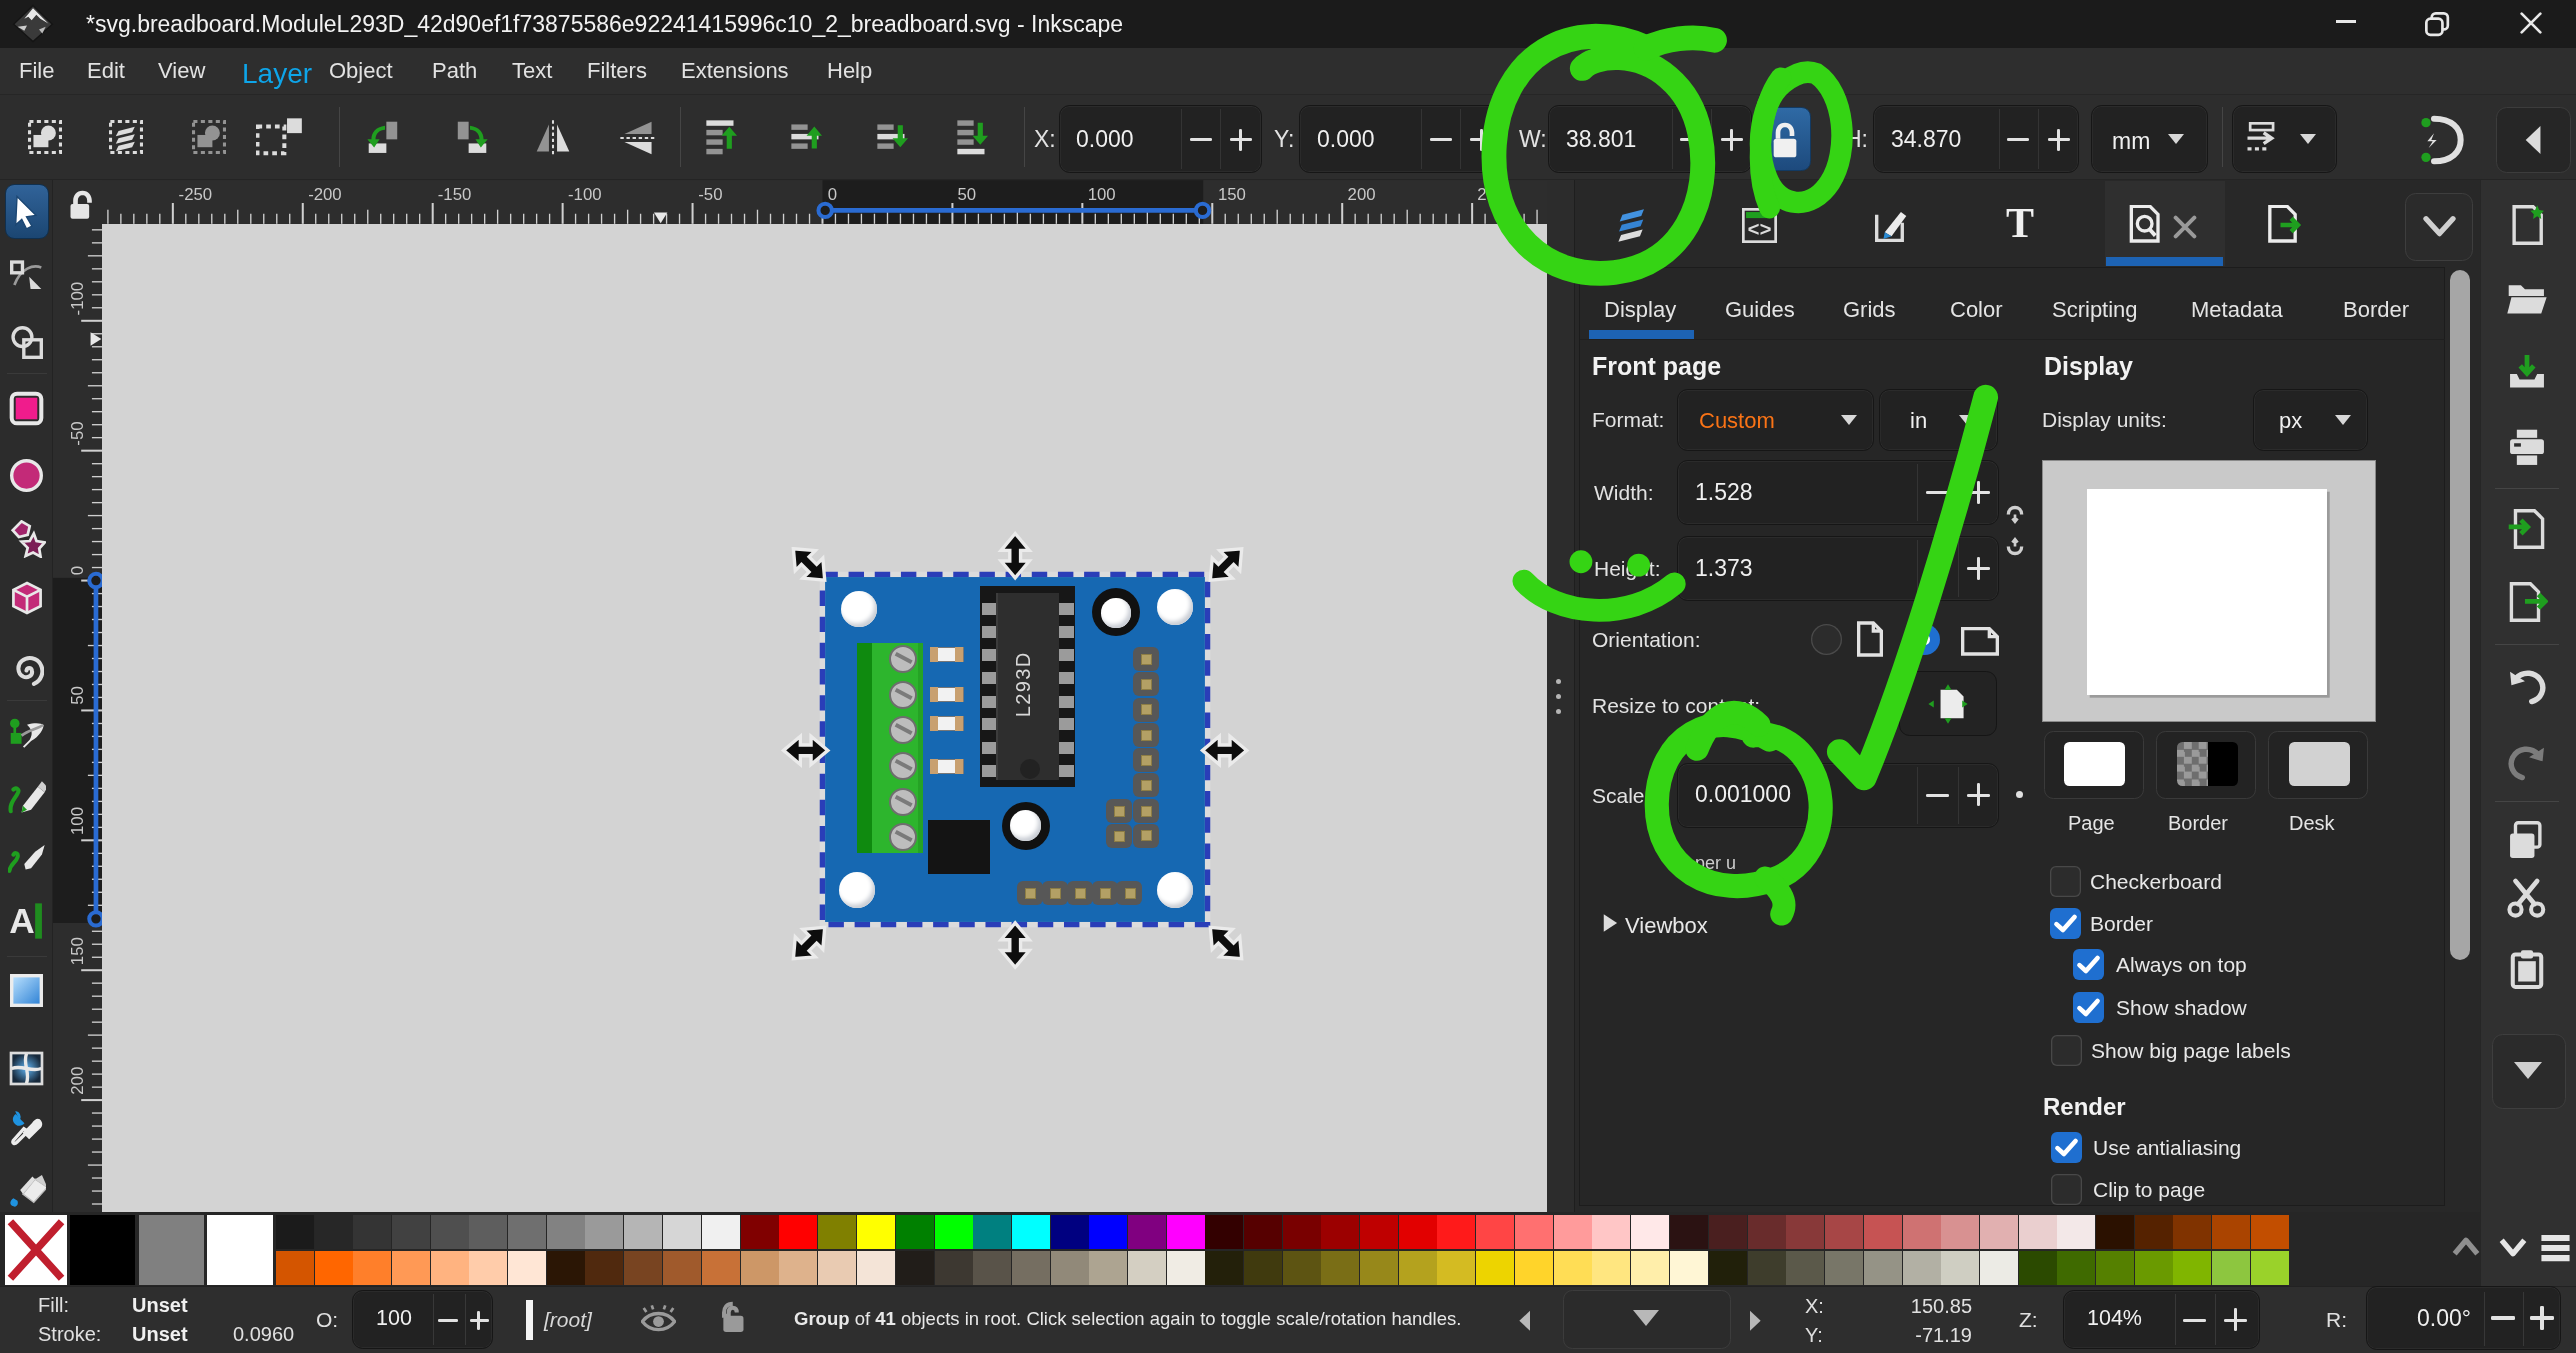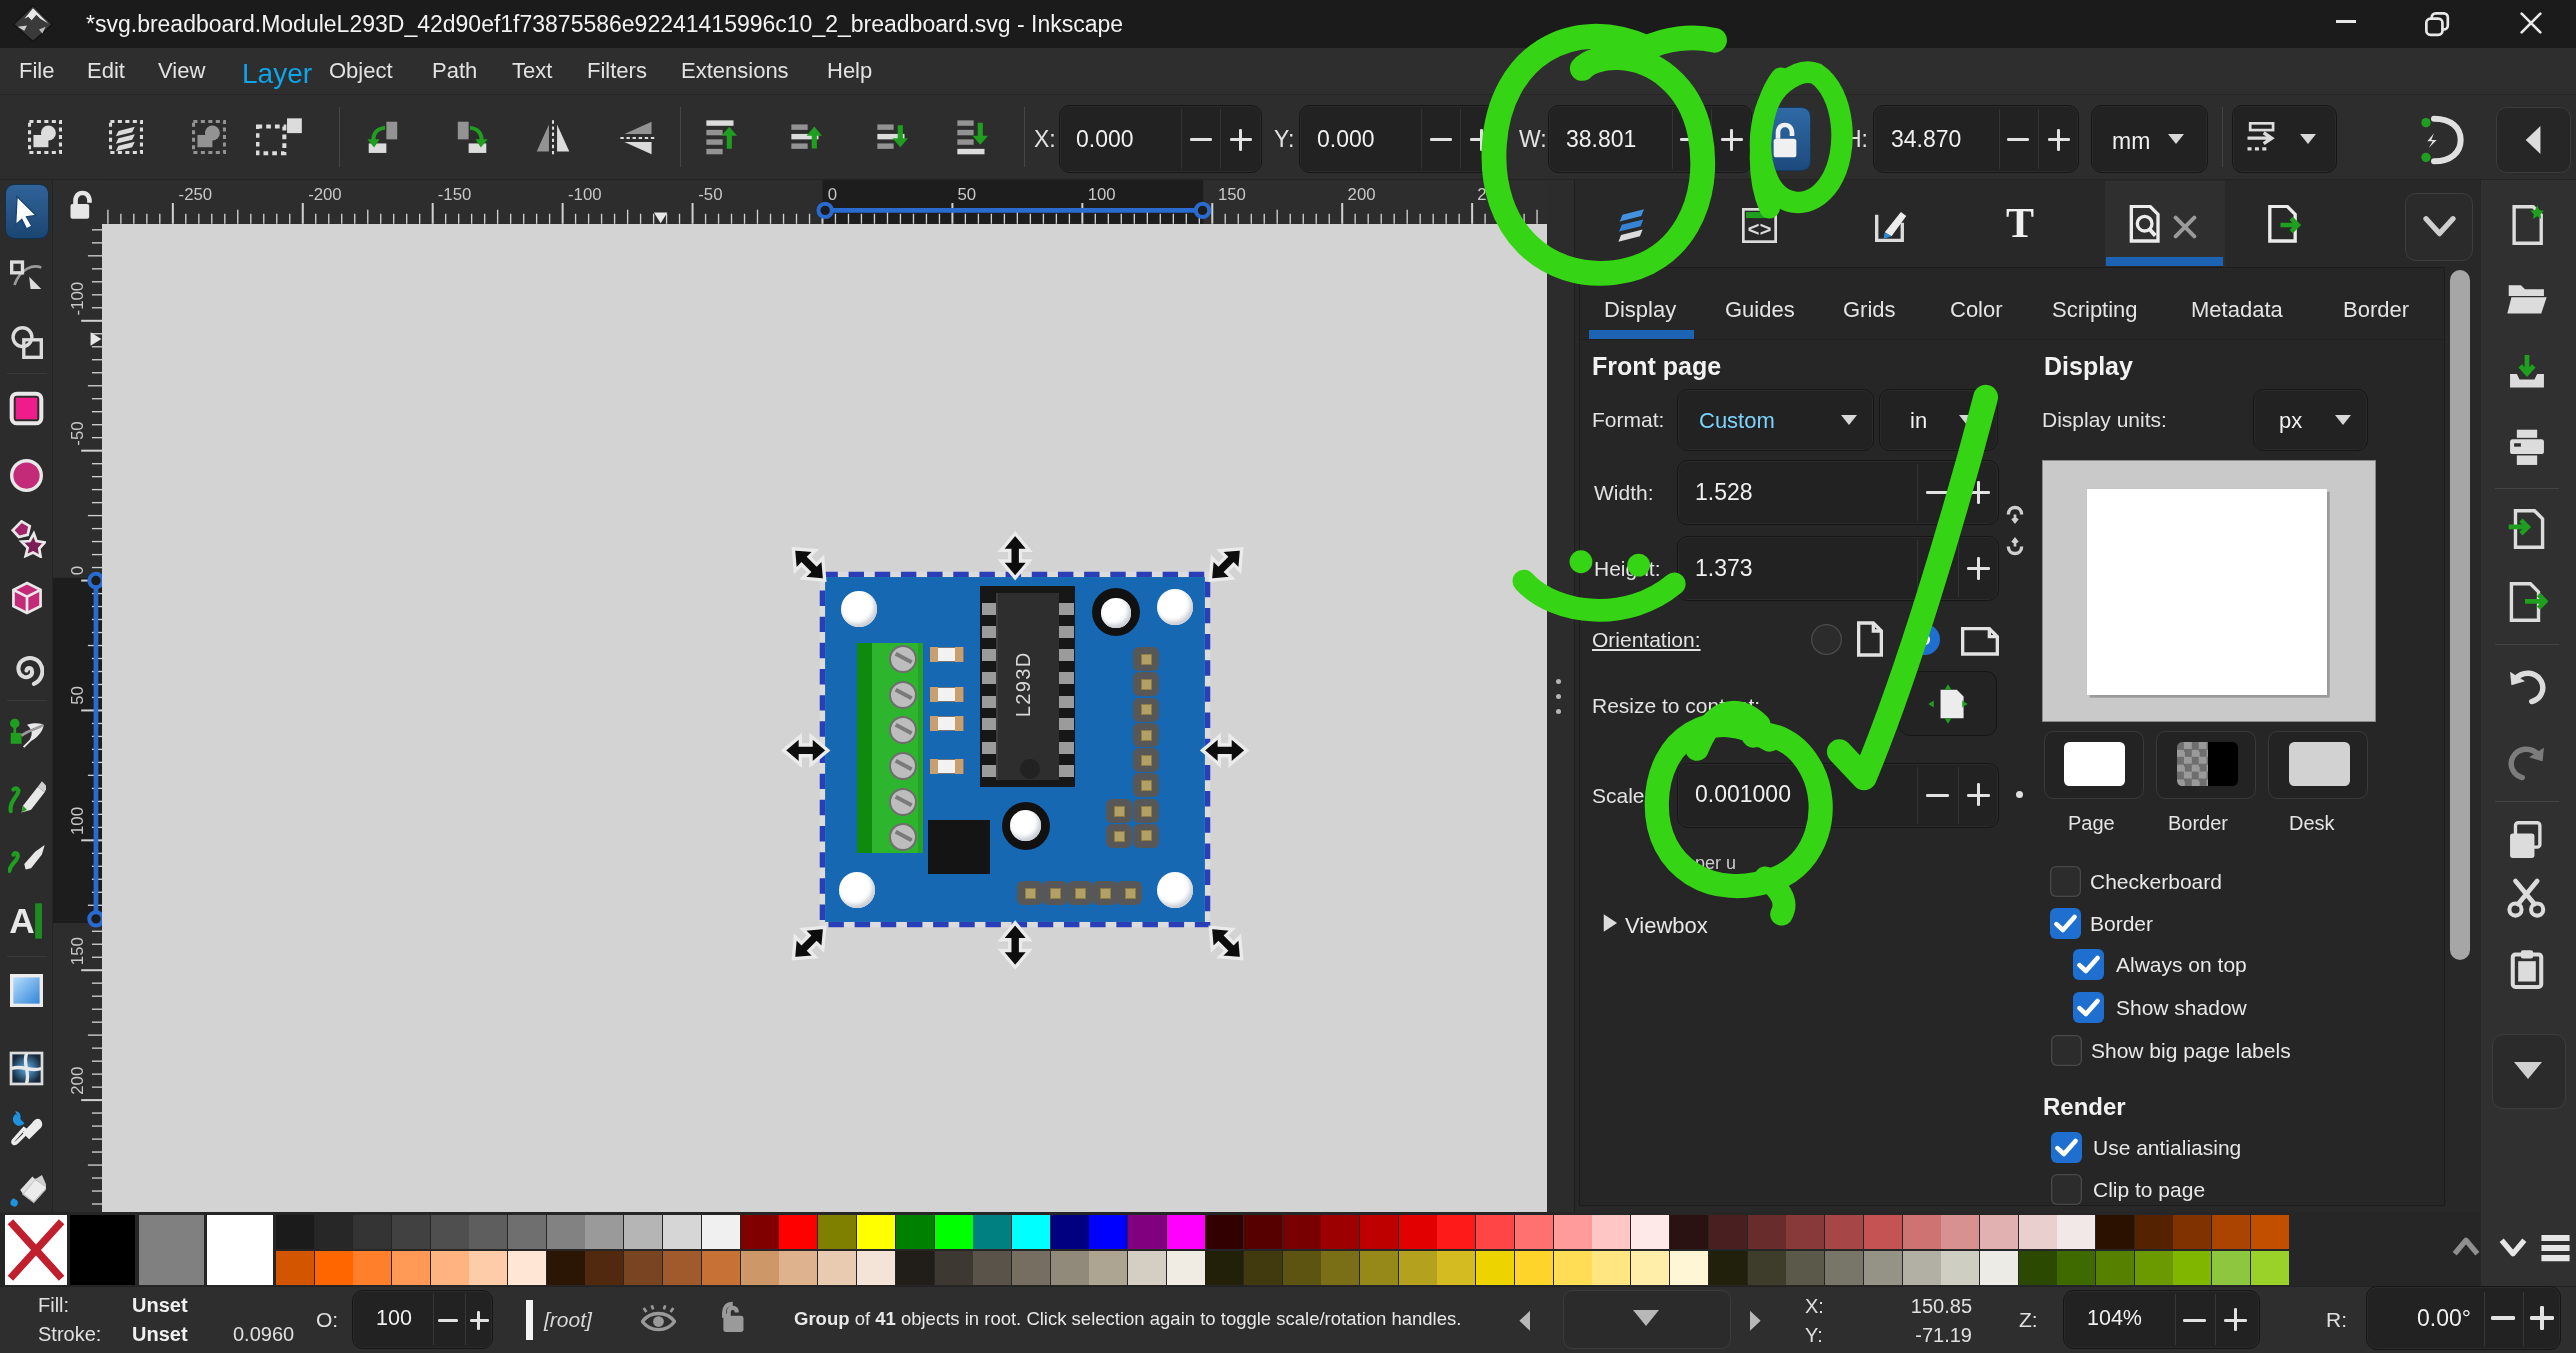--- a/index.html
+++ b/index.html
@@ -666,21 +666,21 @@
 <div class="a txt" style="left:1950px;top:297px;font-size:22px;color:#e4e4e4;font-weight:normal;">Color</div>
 <div class="a txt" style="left:2052px;top:297px;font-size:22px;color:#e4e4e4;font-weight:normal;">Scripting</div>
 <div class="a txt" style="left:2191px;top:297px;font-size:22px;color:#e4e4e4;font-weight:normal;">Metadata</div>
 <div class="a txt" style="left:2343px;top:297px;font-size:22px;color:#e4e4e4;font-weight:normal;">Border</div>
 <div class="a" style="left:1589px;top:330px;width:105px;height:8.7px;background:#1d63b4"></div>
 <div class="a" style="left:1580px;top:339px;width:865px;height:1.3px;background:#1f1f1f"></div>
 <div class="a txt" style="left:1592px;top:352px;font-size:25px;color:#f2f2f2;font-weight:bold;">Front page</div>
 <div class="a txt" style="left:2044px;top:352px;font-size:25px;color:#f2f2f2;font-weight:bold;">Display</div>
 <div class="a txt" style="left:1592px;top:408px;font-size:21px;color:#e2e2e2;font-weight:normal;">Format:</div>
 <div class="a field" style="left:1677px;top:389px;width:197px;height:62px;"></div>
-<div class="a txt" style="left:1699px;top:408px;font-size:22px;color:#7dd3fc;font-weight:normal;">Custom</div>
+<div class="a txt" style="left:1699px;top:408px;font-size:22px;color:#f97316;font-weight:normal;">Custom</div>
 <div class="a ddtri" style="left:1841px;top:415px"></div>
 <div class="a field" style="left:1879px;top:389px;width:119px;height:62px;"></div>
 <div class="a txt" style="left:1910px;top:408px;font-size:22px;color:#f0f0f0;font-weight:normal;">in</div>
 <div class="a ddtri" style="left:1959px;top:415px"></div>
 <div class="a txt" style="left:2042px;top:408px;font-size:21px;color:#e2e2e2;font-weight:normal;">Display units:</div>
 <div class="a field" style="left:2253px;top:389px;width:115px;height:62px;"></div>
 <div class="a txt" style="left:2279px;top:408px;font-size:22px;color:#f0f0f0;font-weight:normal;">px</div>
 <div class="a ddtri" style="left:2335px;top:415px"></div>
 <div class="a txt" style="left:1594px;top:481px;font-size:21px;color:#e2e2e2;font-weight:normal;">Width:</div>
 <div class="a field" style="left:1677px;top:460px;width:322px;height:65px;"></div>
@@ -697,21 +697,21 @@
 <div class="a" style="left:1958px;top:540px;width:1.3px;height:57px;background:#343434"></div>
 <div class="a minus" style="left:1926px;top:567px;width:23px;height:3.4px;"></div>
 <div class="a plush" style="left:1967px;top:567px;width:23px;height:3.4px;"></div>
 <div class="a plusv" style="left:1977px;top:557px;width:3.4px;height:23px;"></div>
 <svg class="a" style="left:2003px;top:497px;" width="24" height="67" viewBox="0 0 36 100">
     <path d="M8 26 C8 12 28 12 28 26" fill="none" stroke="#cfcfcf" stroke-width="5"></path>
 <path d="M18 26 L18 36 M14 32 L18 37 L22 32" stroke="#cfcfcf" stroke-width="4" fill="none"></path>
 <path d="M8 74 C8 88 28 88 28 74" fill="none" stroke="#cfcfcf" stroke-width="5"></path>
 <path d="M18 74 L18 64 M14 68 L18 63 L22 68" stroke="#cfcfcf" stroke-width="4" fill="none"></path>
   </svg>
-<div class="a txt" style="left:1592px;top:628px;font-size:21px;color:#e2e2e2;font-weight:normal;text-decoration:underline;">Orientation:</div>
+<div class="a txt" style="left:1592px;top:628px;font-size:21px;color:#e2e2e2;font-weight:normal;">Orientation:</div>
 <div class="a" style="left:1811px;top:624px;width:31px;height:31px;background:#2c2c2c;border-radius:50%;box-shadow:inset 0 0 0 1.3px #4a4a4a"></div>
 <svg class="a" style="left:1852px;top:620px;" width="36" height="38" viewBox="0 0 54 56">
     <path d="M10 4 L32 4 L44 16 L44 52 L10 52 Z" fill="none" stroke="#e2e2e2" stroke-width="5"></path>
 <path d="M32 4 L32 16 L44 16" fill="none" stroke="#e2e2e2" stroke-width="5"></path>
   </svg>
 <div class="a" style="left:1909px;top:624px;width:31px;height:31px;background:#1f6fd0;border-radius:50%"></div>
 <div class="a" style="left:1919px;top:634px;width:10.7px;height:10.7px;background:#fff;border-radius:50%"></div>
 <svg class="a" style="left:1960px;top:623px;" width="40" height="34" viewBox="0 0 60 50">
     <path d="M4 8 L44 8 L56 20 L56 46 L4 46 Z" fill="none" stroke="#e2e2e2" stroke-width="5"></path>
 <path d="M44 8 L44 20 L56 20" fill="none" stroke="#e2e2e2" stroke-width="5"></path>

